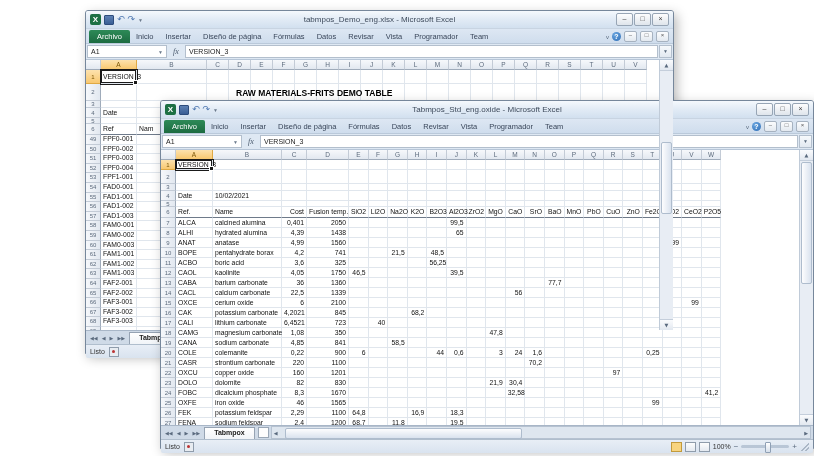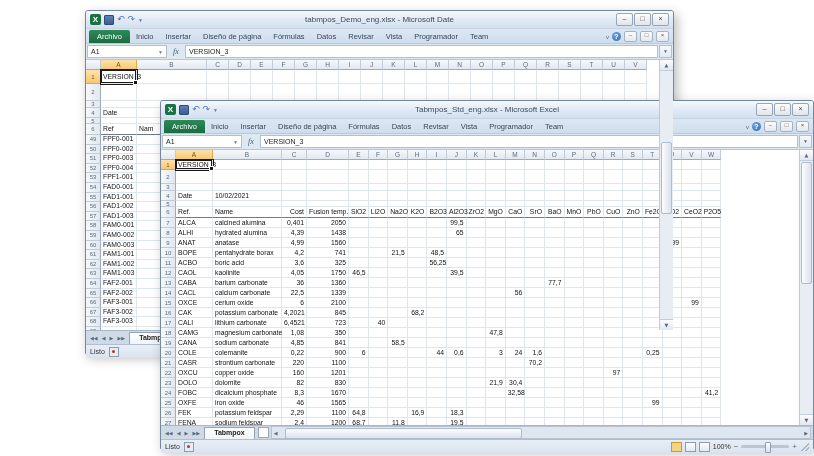--- a/index.html
+++ b/index.html
@@ -128,21 +128,21 @@
 
   <div class="xl back">
     <div class="titlebar">
       <div class="qat">
         <span class="xl-logo">X</span>
         <span class="save-ic"></span>
         <span class="arrow-ic">↶</span>
         <span class="arrow-ic">↷</span>
         <span class="qat-dd">▼</span>
       </div>
-      <span class="title-text">tabmpos_Demo_eng.xlsx - Microsoft Date</span>
+      <span class="title-text">tabmpos_Demo_eng.xlsx - Microsoft Excel</span>
       <div class="winbtns">
         <span class="wbtn">–</span>
         <span class="wbtn">□</span>
         <span class="wbtn">×</span>
       </div>
     </div>
     <div class="ribbonrow">
       <div style="display:flex;align-items:flex-end;">
           <span class="rtab archivo">Archivo</span>
           <span class="rtab">Inicio</span>
@@ -870,20 +870,21 @@
               <div class="cell" style="width: 22px; line-height: 8.6px;"></div>
               <div class="cell" style="width: 22px; line-height: 8.6px;"></div>
               <div class="cell" style="width: 22px; line-height: 8.6px;"></div>
               <div class="cell" style="width: 22px; line-height: 8.6px;"></div>
               <div class="cell" style="width: 22px; line-height: 8.6px;"></div>
               <div class="cell" style="width: 22px; line-height: 8.6px;"></div>
               <div class="cell" style="width: 22px; line-height: 8.6px;"></div>
               <div class="cell" style="width: 22px; line-height: 8.6px;"></div>
               <div class="cell" style="width: 22px; line-height: 8.6px;"></div>
             </div>
+            <div class="rowtitle" style="left: 150px; top: 28px;">RAW MATERIALS-FRITS DEMO TABLE</div>
           </div>
         </div>
       <div class="vscroll">
         <span class="vbtn">▲</span>
         <div style="height:70px;"></div>
         <div class="vthumb" style="height:70px;"></div>
         <div class="vspace"></div>
         <span class="vbtn bottom">▼</span>
       </div>
     </div>
@@ -910,21 +911,21 @@
 
   <div class="xl front">
     <div class="titlebar">
       <div class="qat">
         <span class="xl-logo">X</span>
         <span class="save-ic"></span>
         <span class="arrow-ic">↶</span>
         <span class="arrow-ic">↷</span>
         <span class="qat-dd">▼</span>
       </div>
-      <span class="title-text">Tabmpos_Std_eng.xlsx - Microsoft Excel</span>
+      <span class="title-text">Tabmpos_Std_eng.oxide - Microsoft Excel</span>
       <div class="winbtns">
         <span class="wbtn">–</span>
         <span class="wbtn">□</span>
         <span class="wbtn">×</span>
       </div>
     </div>
     <div class="ribbonrow">
       <div style="display:flex;align-items:flex-end;">
           <span class="rtab archivo">Archivo</span>
           <span class="rtab">Inicio</span>

